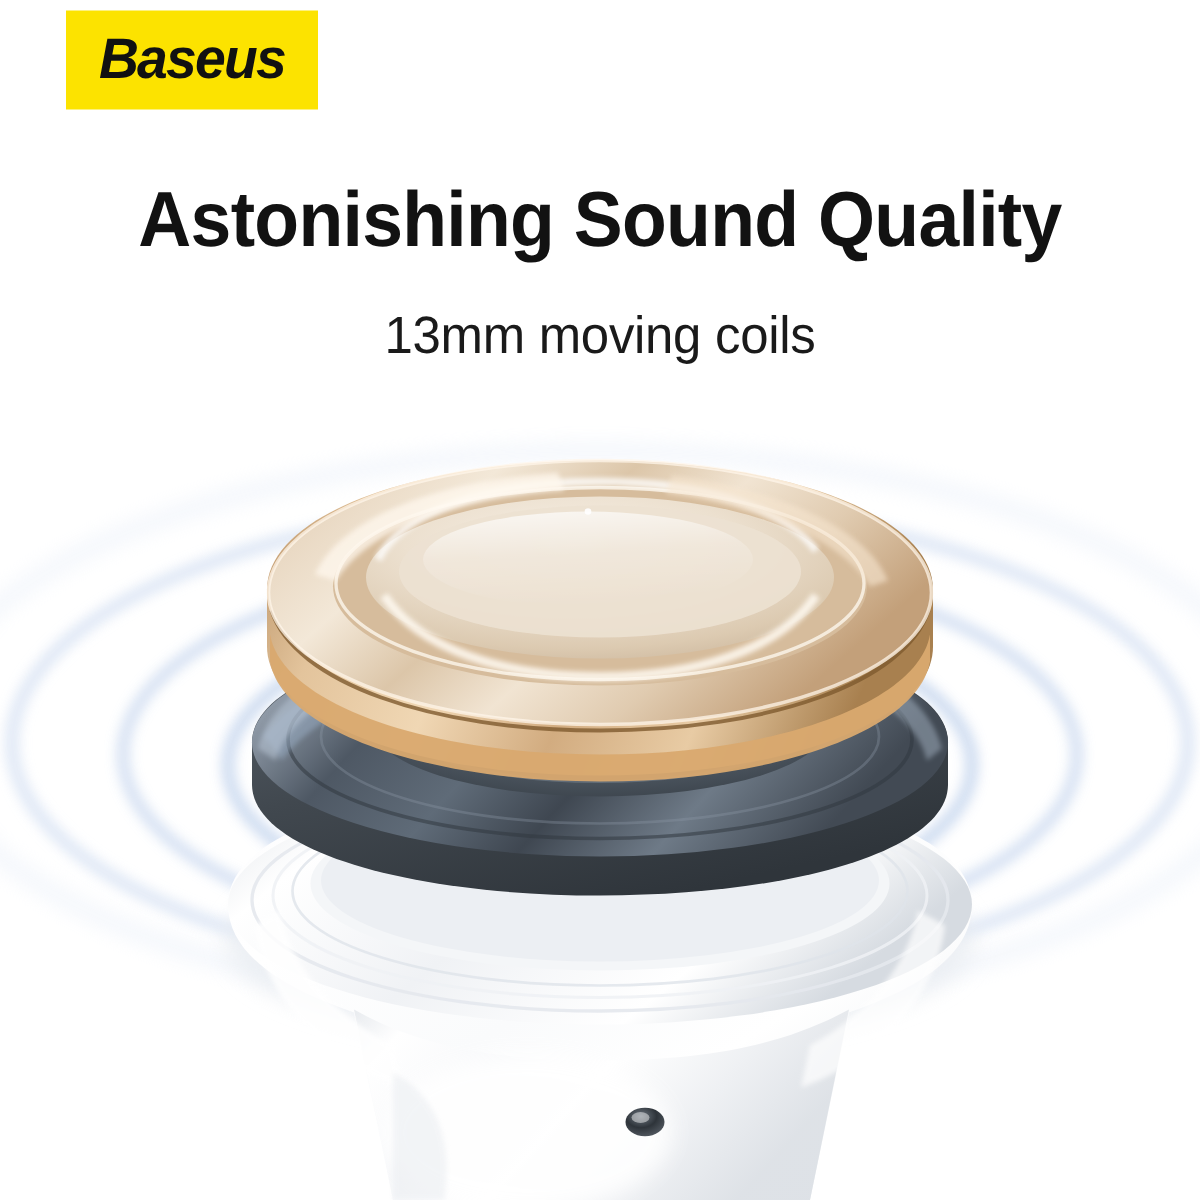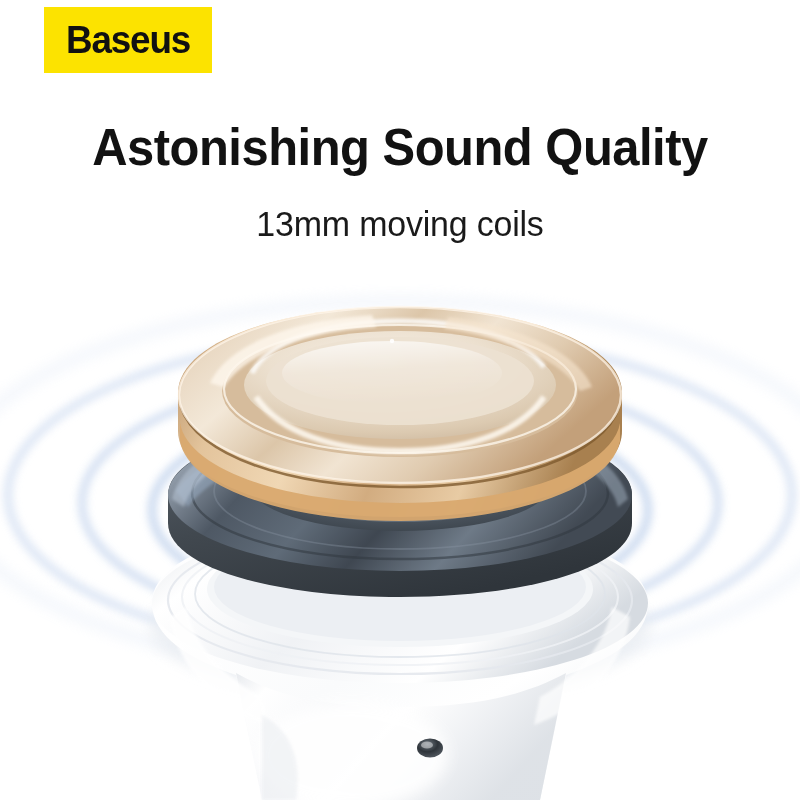--- a/index.html
+++ b/index.html
@@ -26,20 +26,21 @@
   
   .logo-badge {
     position: absolute;
     left: 44px;
     top: 7px;
     width: 168px;
     height: 66px;
     display: flex;
     align-items: center;
     justify-content: center;
+    font-style: italic;
   }
   .logo-text {
     font-family: "Liberation Sans", sans-serif;
     font-weight: bold;
     font-size: 38px;
     letter-spacing: -1.2px;
     color: #111111;
     line-height: 1;
     transform: scaleX(0.97);
   }

